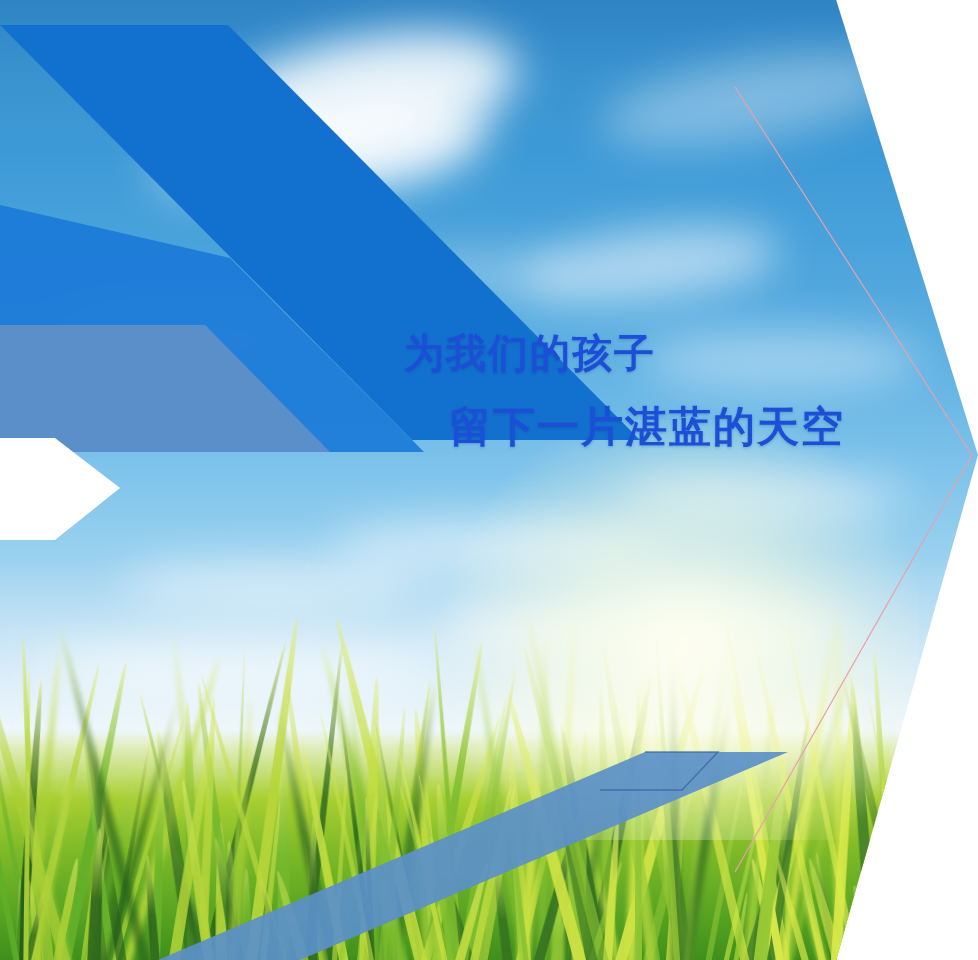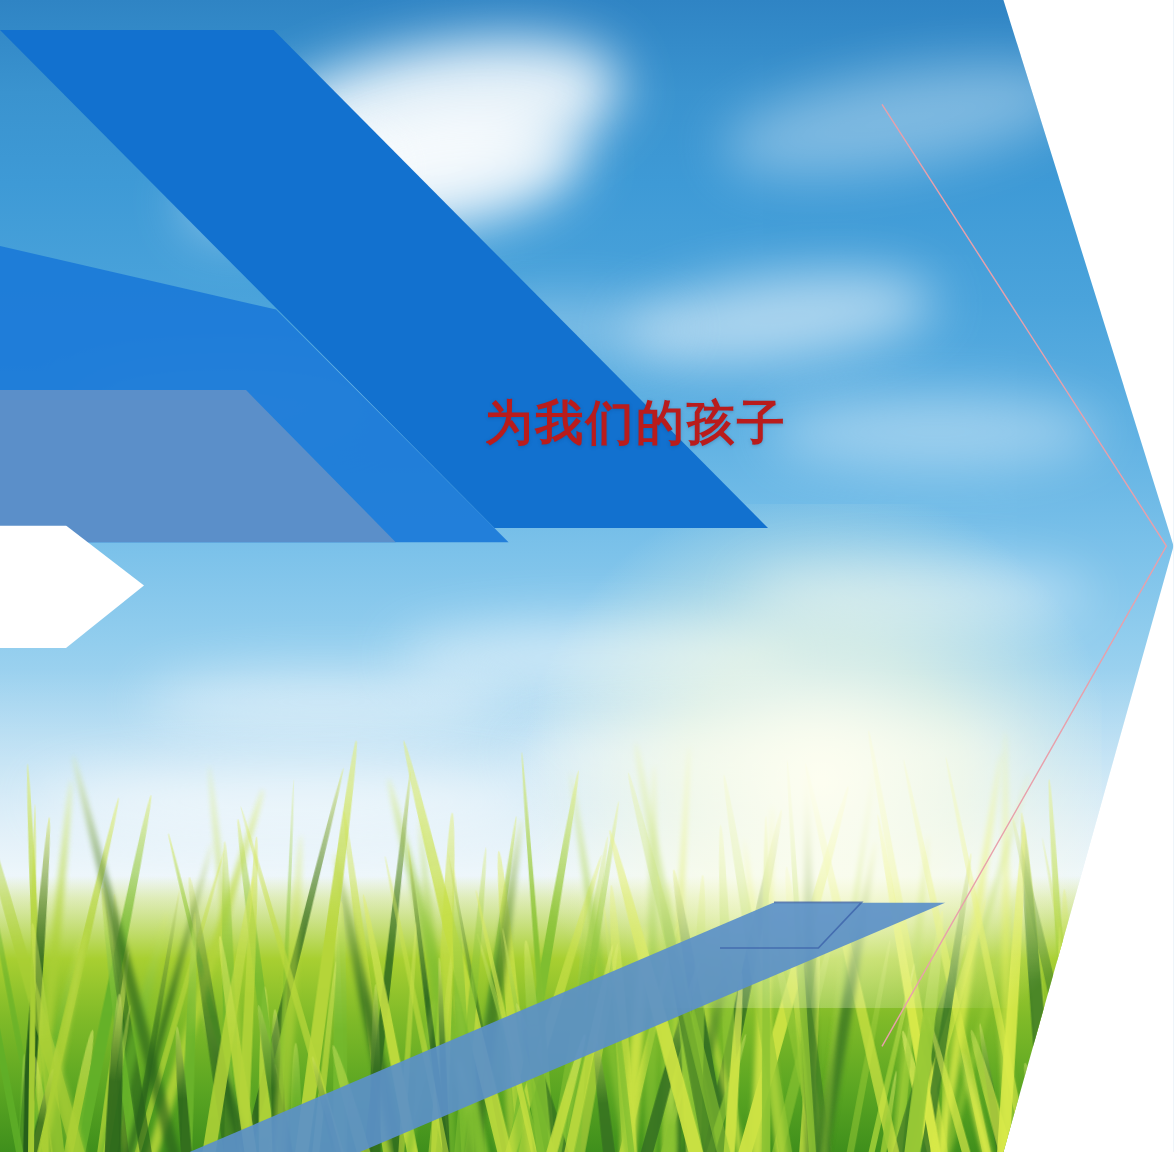--- a/index.html
+++ b/index.html
@@ -133,21 +133,21 @@
   .outline-chev{
     position:absolute; left:0; top:0; width:978px; height:960px;
     pointer-events:none;
   }
 
   
   .headline{
     position:absolute;
     left:0; top:330px;
     width:880px;
-    color:#b91c1c;
+    color:#1d4ed8;
     font-weight:bold;
     letter-spacing:2px;
     text-shadow:0 1px 3px rgba(0,60,120,.28);
     z-index:40;
   }
   .line1{
     font-size:40px;
     line-height:46px;
     margin-left:404px;
   }
@@ -389,15 +389,16 @@
   <svg class="chev-bottom-line" viewBox="0 0 978 960">
     <polyline points="645,752 718,752 682,790 600,790" fill="none" stroke="#3a5fa8" stroke-width="1.4" opacity=".75"></polyline>
   </svg>
 
   <svg class="outline-chev" viewBox="0 0 978 960">
     <polyline points="735,87 972,455 735,872" fill="none" stroke="#e8a0ab" stroke-width="1.2"></polyline>
   </svg>
 
   <div class="headline">
     <div class="line1">为我们的孩子</div>
+    <div class="line2">留下一片湛蓝的天空</div>
   </div>
 
 </div>
 
 </body></html>

